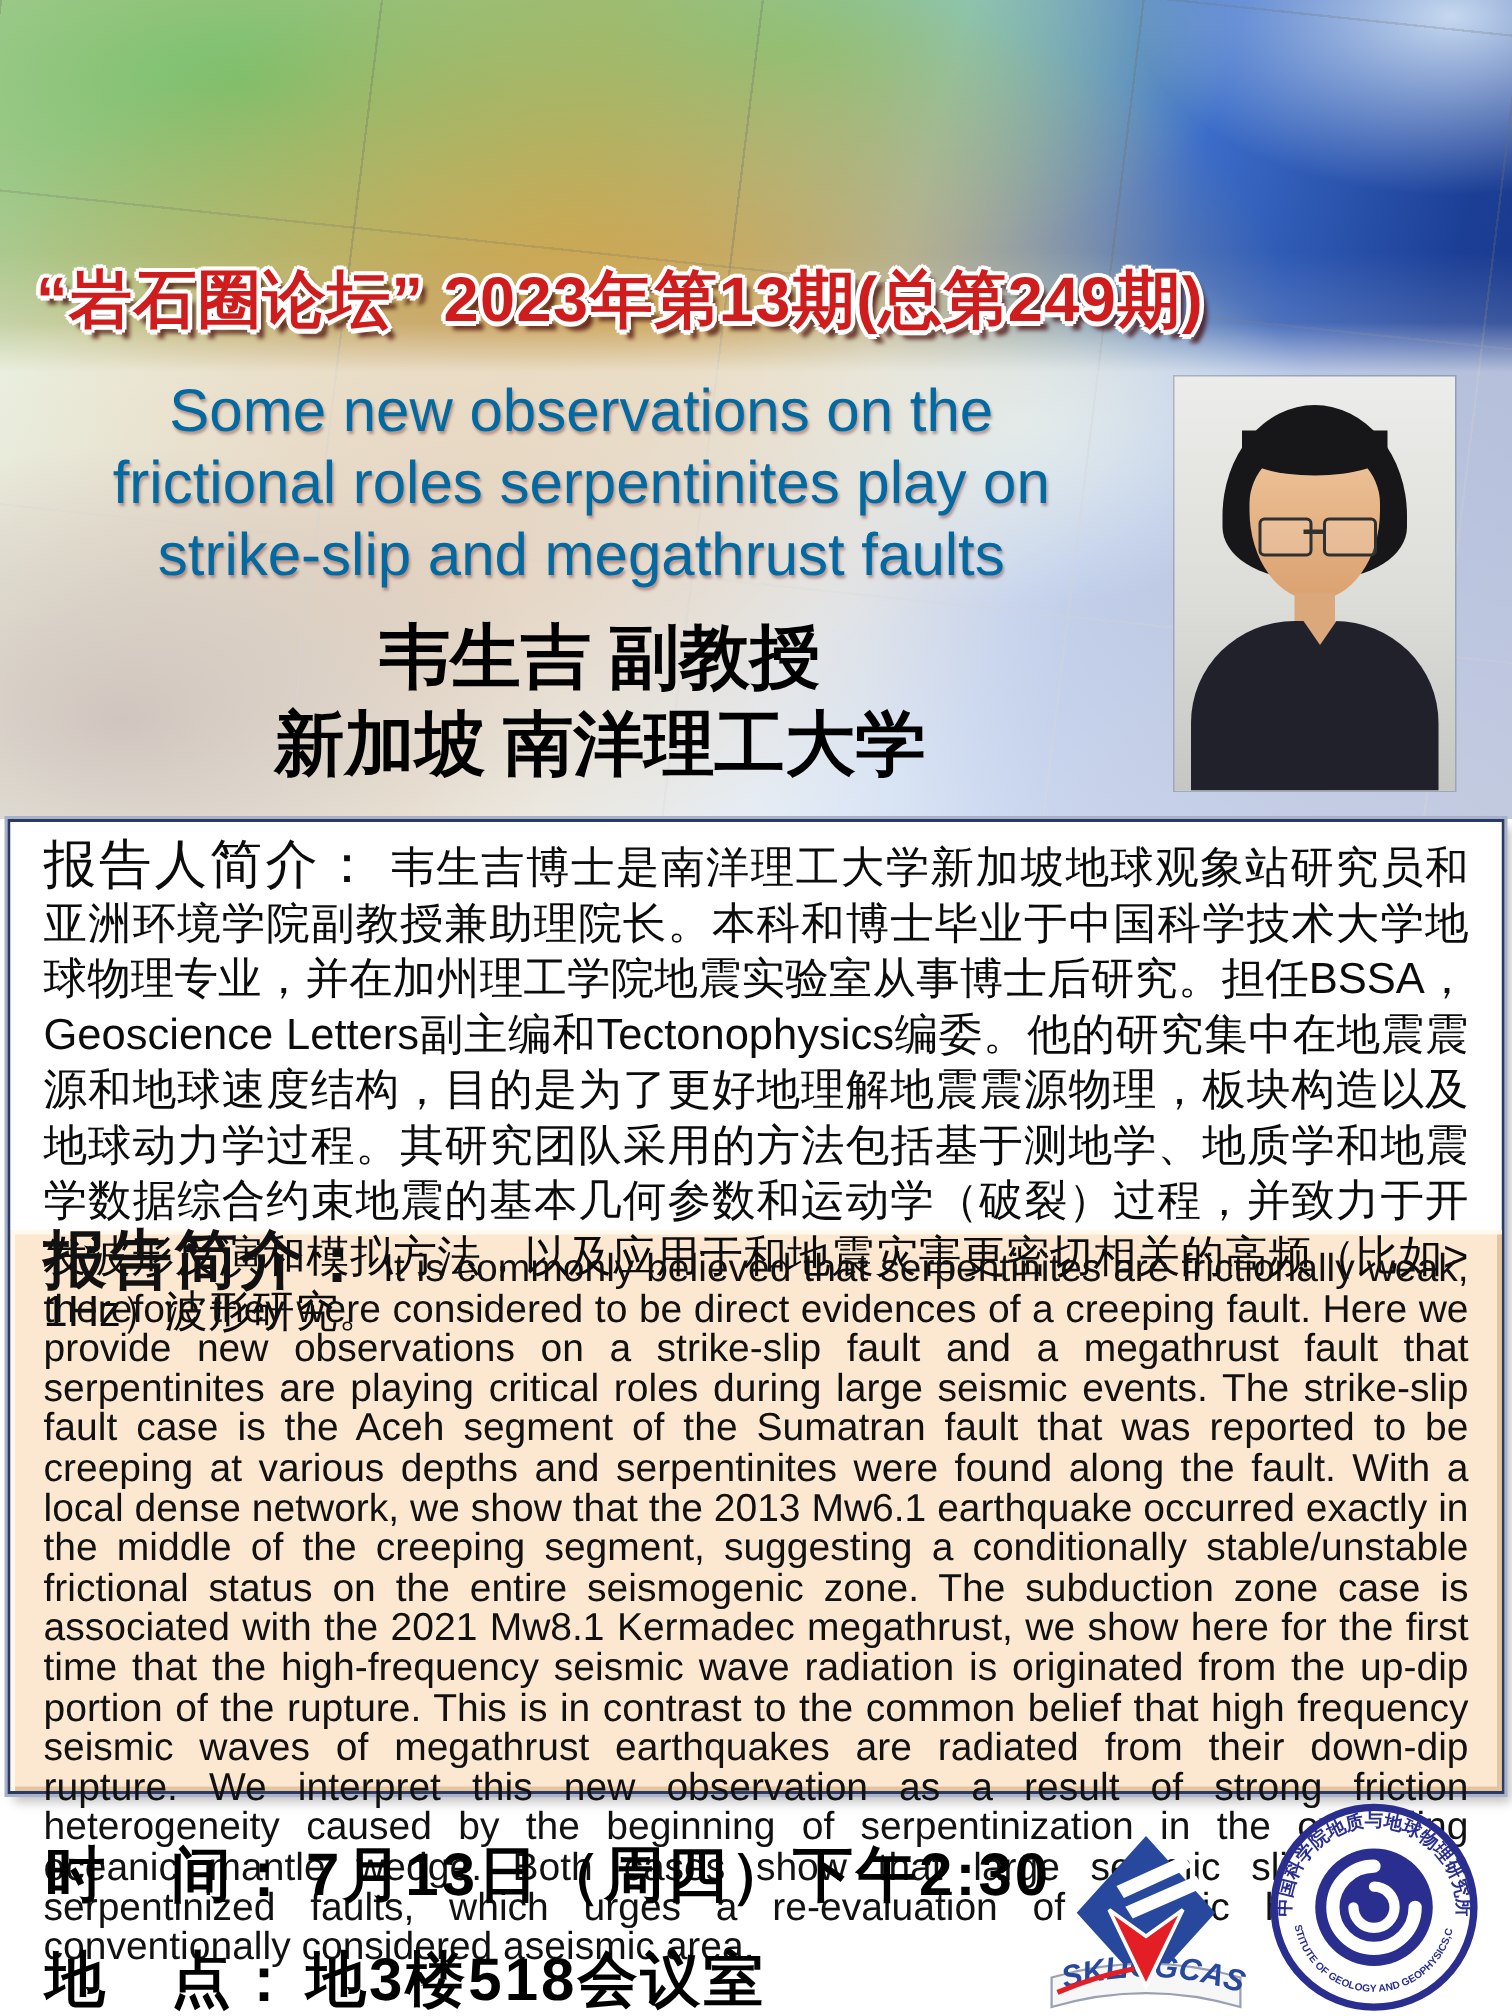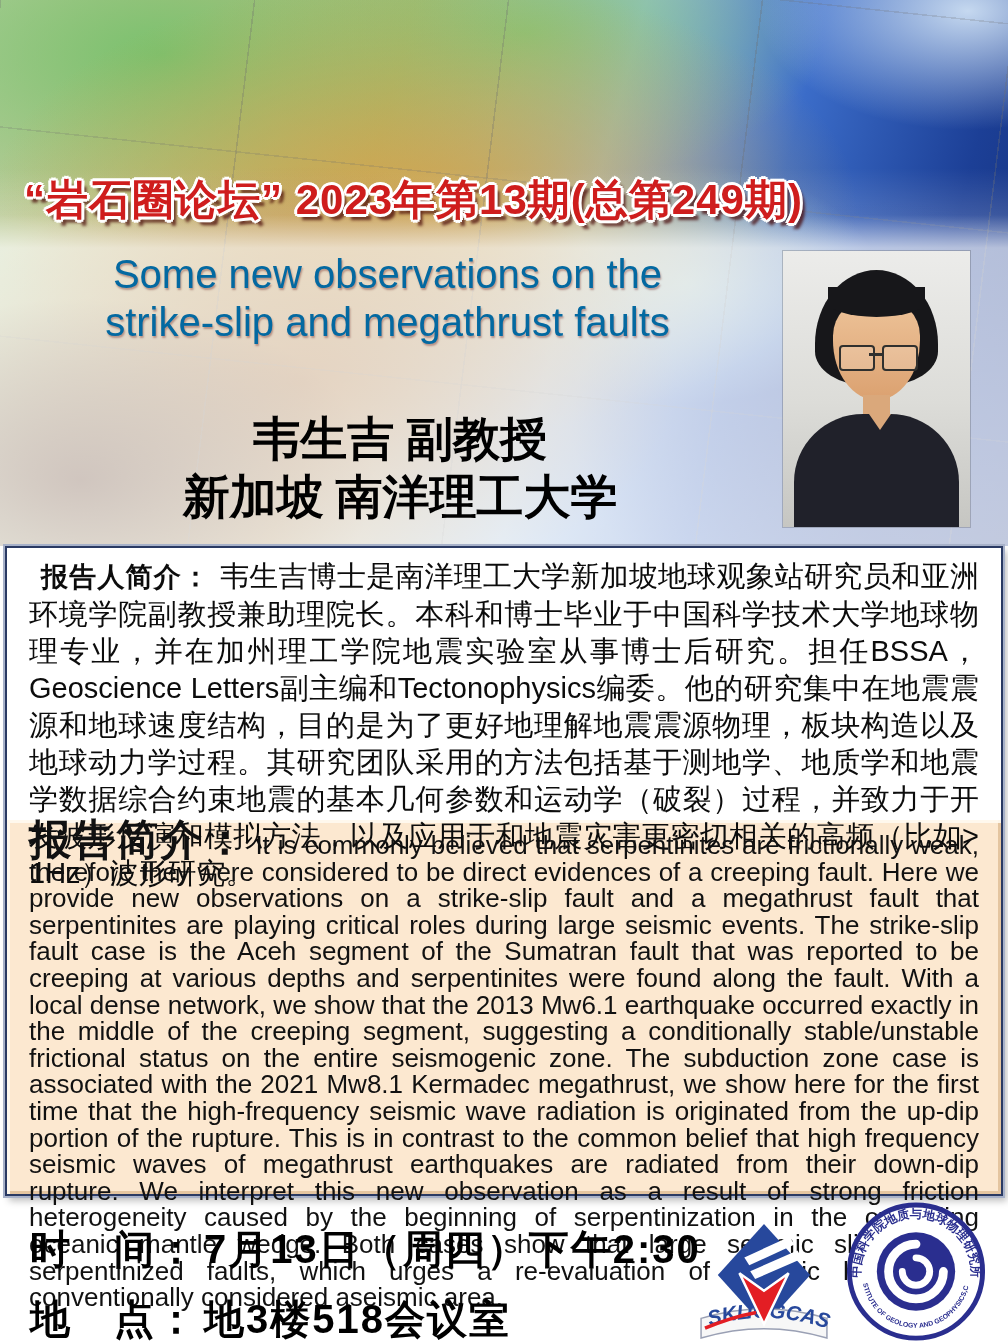--- a/index.html
+++ b/index.html
@@ -69,21 +69,21 @@
                  border-left:11px solid transparent;border-right:11px solid transparent;
                  border-top:16px solid #daa87b;}
 
   
   .content-box{position:absolute;left:5px;top:546px;width:994px;height:646px;
                border:2px solid #2a3a63;background:#ffffff;
                box-shadow:0 0 0 2px #a7b1c9, 4px 5px 7px rgba(0,0,0,.25);}
   .bio-section{box-sizing:border-box;width:100%;height:272px;background:#ffffff;
                padding:10px 22px 0 22px;}
   .bio-section p{margin:0;font-size:29px;line-height:37px;text-align:justify;color:#0c0c0c;}
-  .bio-heading{font-size:27px;font-weight:bold;letter-spacing:1px;margin-right:10px;margin-left:12px;}
+  .bio-heading{font-size:35px;font-weight:normal;letter-spacing:1px;margin-right:10px;}
   .abstract-section{box-sizing:border-box;width:100%;height:374px;background:#fce8d0;
                padding:7px 22px 0 22px;
                box-shadow:inset 3px 3px 0 rgba(255,250,240,.9), inset -3px -3px 0 rgba(208,168,120,.55);}
   .abstract-section p{margin:0;font-size:26px;line-height:26.6px;text-align:justify;color:#111;}
   .abstract-heading{font-size:42px;font-weight:bold;letter-spacing:1px;margin-right:8px;
                     font-family:"Liberation Sans",sans-serif;}
 
   
   .schedule-row{position:absolute;left:30px;font-weight:bold;color:#000000;font-size:40px;
                 font-family:"Liberation Sans",sans-serif;letter-spacing:2px;}
@@ -103,20 +103,21 @@
     <div class="map-base"></div>
     <div class="map-grid"></div>
     <div class="map-wash"></div>
   </div>
 
 
   <div class="forum-banner">“岩石圈论坛” 2023年第13期(总第249期)</div>
 
   <div class="en-title">
     <div>Some new observations on the</div>
+    <div>frictional roles serpentinites play on</div>
     <div>strike-slip and megathrust faults</div>
   </div>
 
   <div class="speaker">
     <div>韦生吉 副教授</div>
     <div>新加坡 南洋理工大学</div>
   </div>
 
   <div class="photo">
     <div class="hair"></div>

